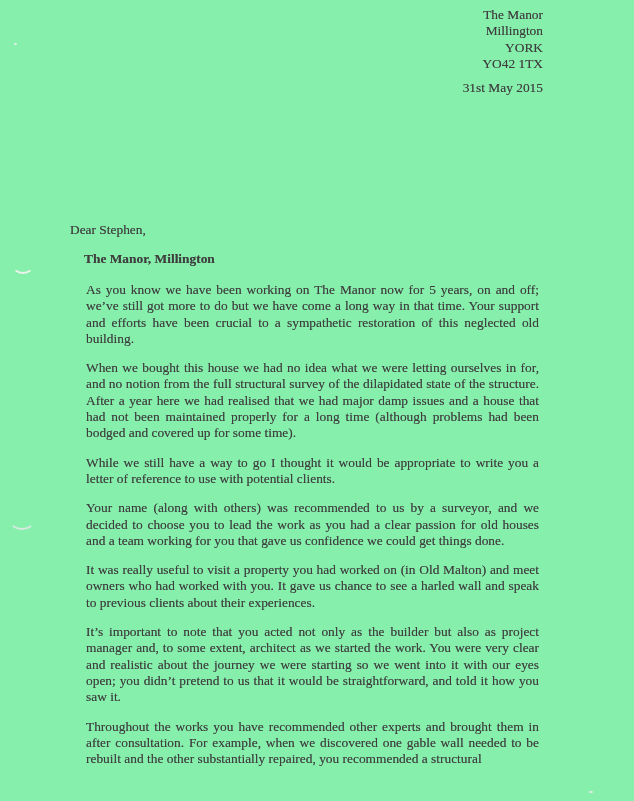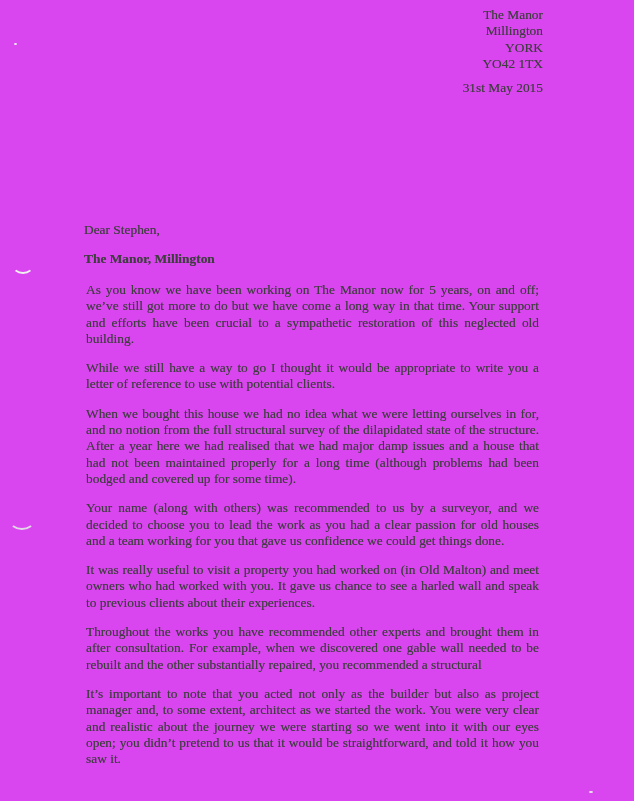--- a/index.html
+++ b/index.html
@@ -4,21 +4,21 @@
 <style>
   html, body {
     margin: 0;
     padding: 0;
     background: #ffffff;
   }
   .page {
     position: relative;
     width: 634px;
     height: 801px;
-    background: #d946ef;
+    background: #86efac;
     overflow: hidden;
     font-family: "Liberation Serif", "DejaVu Serif", serif;
     font-size: 13.4px;
     line-height: 16.3px;
     color: #3e3e3e;
     text-shadow: 0 0 0.5px rgba(62,62,62,0.55);
   }
   .sender-block {
     position: absolute;
     top: 7px;
@@ -33,21 +33,21 @@
   }
   .recipient-block {
     position: absolute;
     top: 110px;
     left: 84px;
     text-align: left;
   }
   .salutation {
     position: absolute;
     top: 222px;
-    left: 84px;
+    left: 70px;
   }
   .subject-line {
     position: absolute;
     top: 251px;
     left: 84px;
     font-weight: bold;
   }
   .body-text {
     position: absolute;
     top: 282px;
@@ -113,26 +113,26 @@
 
   <div class="date-line">31st May 2015</div>
 
 
   <div class="salutation">Dear Stephen,</div>
 
   <div class="subject-line">The Manor, Millington</div>
 
   <div class="body-text">
     <p>As you know we have been working on The Manor now for 5 years, on and off; we’ve still got more to do but we have come a long way in that time.  Your support and efforts have been crucial to a sympathetic restoration of this neglected old building.</p>
+    <p>When we bought this house we had no idea what we were letting ourselves in for, and no notion from the full structural survey of the dilapidated state of the structure.  After a year here we had realised that we had major damp issues and a house that had not been maintained properly for a long time (although problems had been bodged and covered up for some time).</p>
     <p>While we still have a way to go I thought it would be appropriate to write you a letter of reference to use with potential clients.</p>
-    <p>When we bought this house we had no idea what we were letting ourselves in for, and no notion from the full structural survey of the dilapidated state of the structure.  After a year here we had realised that we had major damp issues and a house that had not been maintained properly for a long time (although problems had been bodged and covered up for some time).</p>
     <p>Your name (along with others) was recommended to us by a surveyor, and we decided to choose you to lead the work as you had a clear passion for old houses and a team working for you that gave us confidence we could get things done.</p>
     <p>It was really useful to visit a property you had worked on (in Old Malton) and meet owners who had worked with you.  It gave us chance to see a harled wall and speak to previous clients about their experiences.</p>
+    <p>It’s important to note that you acted not only as the builder but also as project manager and, to some extent, architect as we started the work.  You were very clear and realistic about the journey we were starting so we went into it with our eyes open; you didn’t pretend to us that it would be straightforward, and told it how you saw it.</p>
     <p>Throughout the works you have recommended other experts and brought them in after consultation.  For example, when we discovered one gable wall needed to be rebuilt and the other substantially repaired, you recommended a structural</p>
-    <p>It’s important to note that you acted not only as the builder but also as project manager and, to some extent, architect as we started the work.  You were very clear and realistic about the journey we were starting so we went into it with our eyes open; you didn’t pretend to us that it would be straightforward, and told it how you saw it.</p>
   </div>
 
   <div class="artifact-arc-1"></div>
   <div class="artifact-arc-2"></div>
   <div class="artifact-speck-1"></div>
   <div class="artifact-speck-2"></div>
 
 </div>
 
 </body></html>

